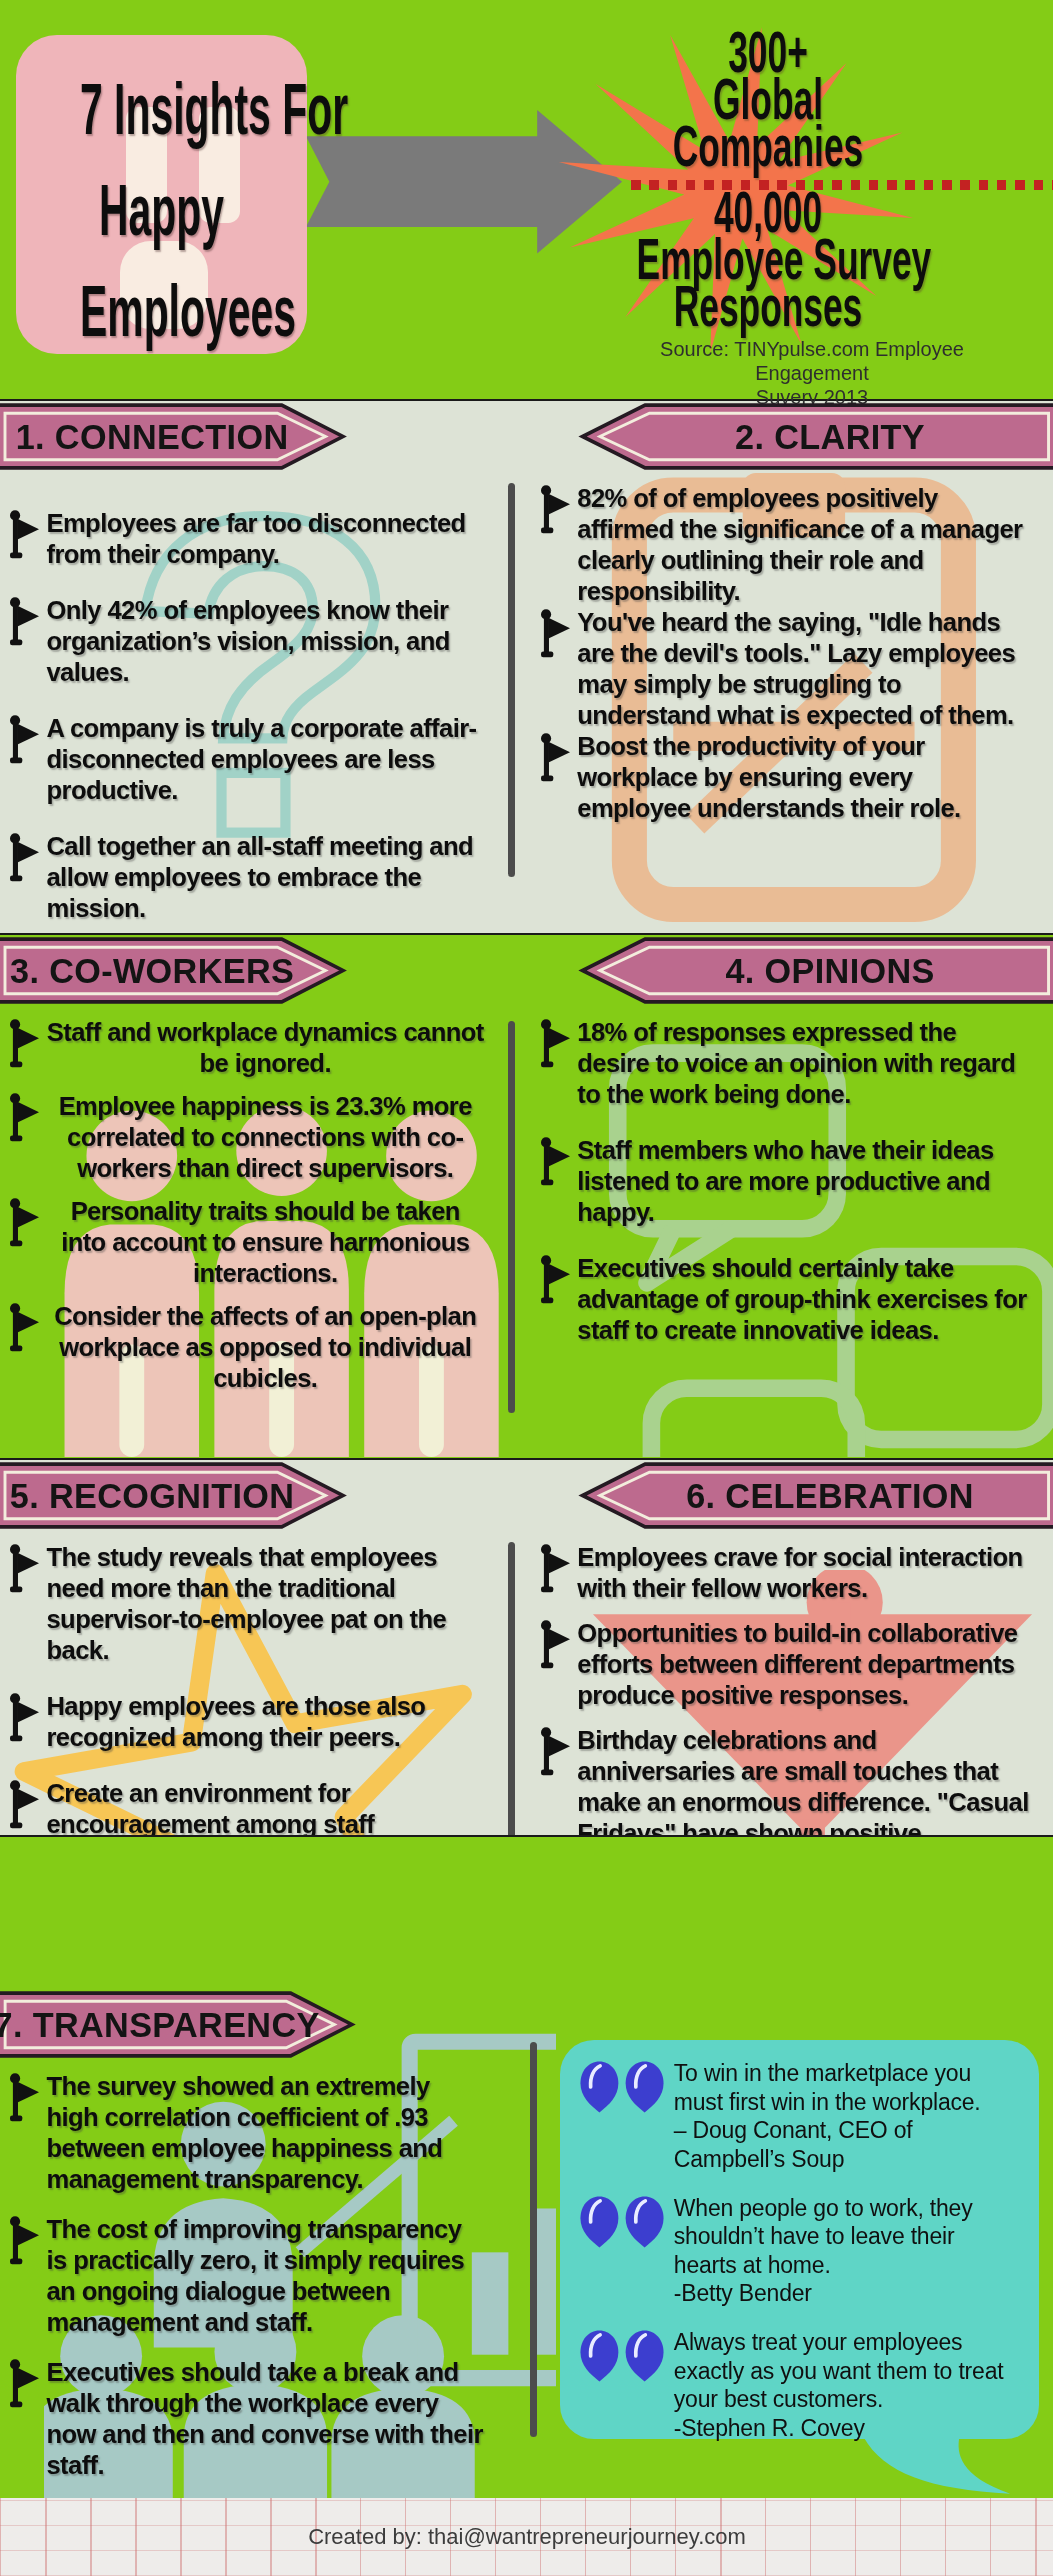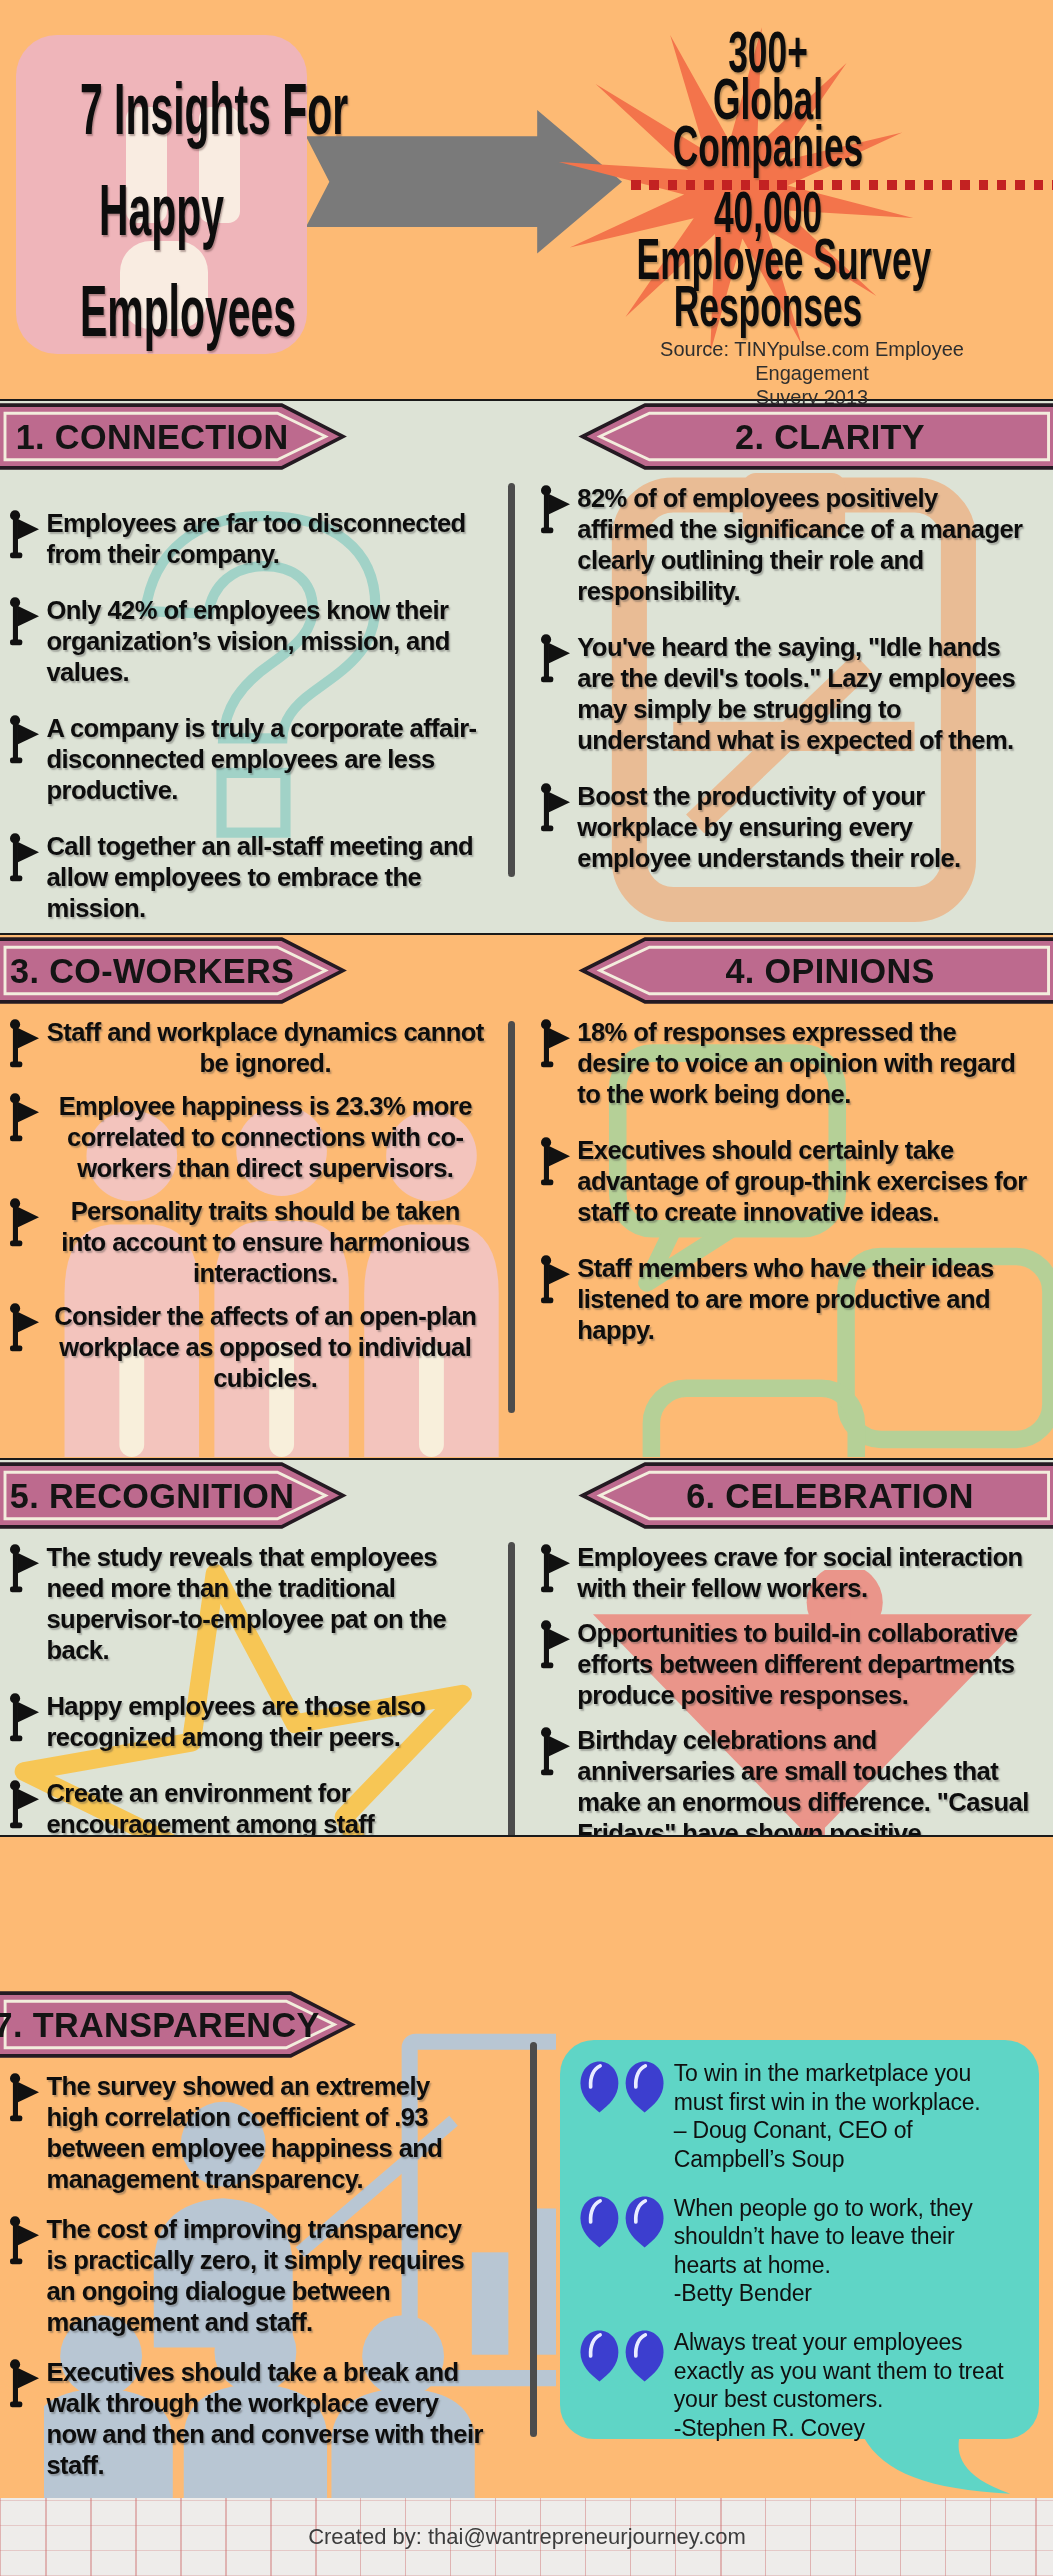--- a/index.html
+++ b/index.html
@@ -1,16 +1,16 @@
 <!DOCTYPE html>
 <html style="font-size:11.7px"><head>
 <meta charset="utf-8">
 <style>
   html,body{margin:0;padding:0;background:#6e6e6e;}
-  .poster{position:relative;width:1054px;height:2576px;background:#fdba74;overflow:hidden;
+  .poster{position:relative;width:1054px;height:2576px;background:#84cc16;overflow:hidden;
           font-family:"Liberation Sans",sans-serif;color:#0d0d0d;}
   .row{position:absolute;left:0;width:1054px;overflow:hidden;}
   .row.green{background:#dde3d6;border-top:2.9px solid #1a1a1a;border-bottom:2.9px solid #1a1a1a;box-sizing:border-box;}
   .col{position:absolute;top:0;height:100%;}
   .col1{left:0;width:512px;}
   .col2{left:512px;width:542px;}
   .banner{position:absolute;top:1.5px;z-index:3;}
   .banner.bl{left:-2.9px;} .banner.br{right:-2.9px;}
   .banner text{font-family:"Liberation Sans",sans-serif;font-weight:bold;font-size:47px;
                letter-spacing:.5px;fill:#141414;}
@@ -159,21 +159,21 @@
           <line x1="100" y1="360" x2="430" y2="360" stroke-width="40"></line>
           <line x1="130" y1="480" x2="360" y2="260" stroke-width="36"></line>
         </g>
         <rect x="195" y="0" width="140" height="88" rx="18" fill="#eeae7d"></rect>
       </svg>
       <svg class="banner br" width="483" height="67" viewBox="0 0 660 92">
         <polygon points="660,3 96,3 10,46 96,89 660,89" fill="#bd6a8e" stroke="#241a22" stroke-width="5"></polygon>
         <polygon points="650,14 102,14 34,46 102,78 650,78" fill="none" stroke="#f3eddd" stroke-width="4"></polygon>
         <text x="350" y="63" text-anchor="middle">2. CLARITY</text>
       </svg>
-      <div class="bullets" style="gap:25px;">
+      <div class="bullets" style="">
         <div class="bullet">
           <svg class="flag" width="29" height="50" viewBox="0 0 40 68">
               <g fill="#111">
                 <circle cx="7" cy="7" r="7"></circle>
                 <rect x="4" y="7" width="7" height="54"></rect>
                 <rect x="0" y="58" width="17" height="8" rx="3"></rect>
                 <polygon points="11,12 40,26 11,40"></polygon>
               </g>
             </svg>
           <p>82% of of employees positively affirmed the significance of a manager clearly outlining their role and responsibility.</p>
@@ -302,32 +302,32 @@
         </div>
         <div class="bullet">
           <svg class="flag" width="29" height="50" viewBox="0 0 40 68">
               <g fill="#111">
                 <circle cx="7" cy="7" r="7"></circle>
                 <rect x="4" y="7" width="7" height="54"></rect>
                 <rect x="0" y="58" width="17" height="8" rx="3"></rect>
                 <polygon points="11,12 40,26 11,40"></polygon>
               </g>
             </svg>
+          <p>Staff members who have their ideas listened to are more productive and happy.</p>
+        </div>
+        <div class="bullet">
+          <svg class="flag" width="29" height="50" viewBox="0 0 40 68">
+              <g fill="#111">
+                <circle cx="7" cy="7" r="7"></circle>
+                <rect x="4" y="7" width="7" height="54"></rect>
+                <rect x="0" y="58" width="17" height="8" rx="3"></rect>
+                <polygon points="11,12 40,26 11,40"></polygon>
+              </g>
+            </svg>
           <p>Executives should certainly take advantage of group-think exercises for staff to create innovative ideas.</p>
-        </div>
-        <div class="bullet">
-          <svg class="flag" width="29" height="50" viewBox="0 0 40 68">
-              <g fill="#111">
-                <circle cx="7" cy="7" r="7"></circle>
-                <rect x="4" y="7" width="7" height="54"></rect>
-                <rect x="0" y="58" width="17" height="8" rx="3"></rect>
-                <polygon points="11,12 40,26 11,40"></polygon>
-              </g>
-            </svg>
-          <p>Staff members who have their ideas listened to are more productive and happy.</p>
         </div>
       </div>
     </div>
     <div class="divider" style="left:508px;top:86px;height:392px;"></div>
   </div>
 
   <div class="row green" style="top:1458px;height:379px;">
     <div class="col col1">
       <svg class="deco" style="left:7.3px;top:66px;" width="505" height="476" opacity="0.95" viewBox="0 0 690 650">
         <polygon transform="rotate(-10 340 380)" fill="none" stroke="#f9c54f" stroke-width="26" stroke-linejoin="round" points="340,60 412,281 644,281 456,418 528,639 340,502 152,639 224,418 36,281 268,281"></polygon>

